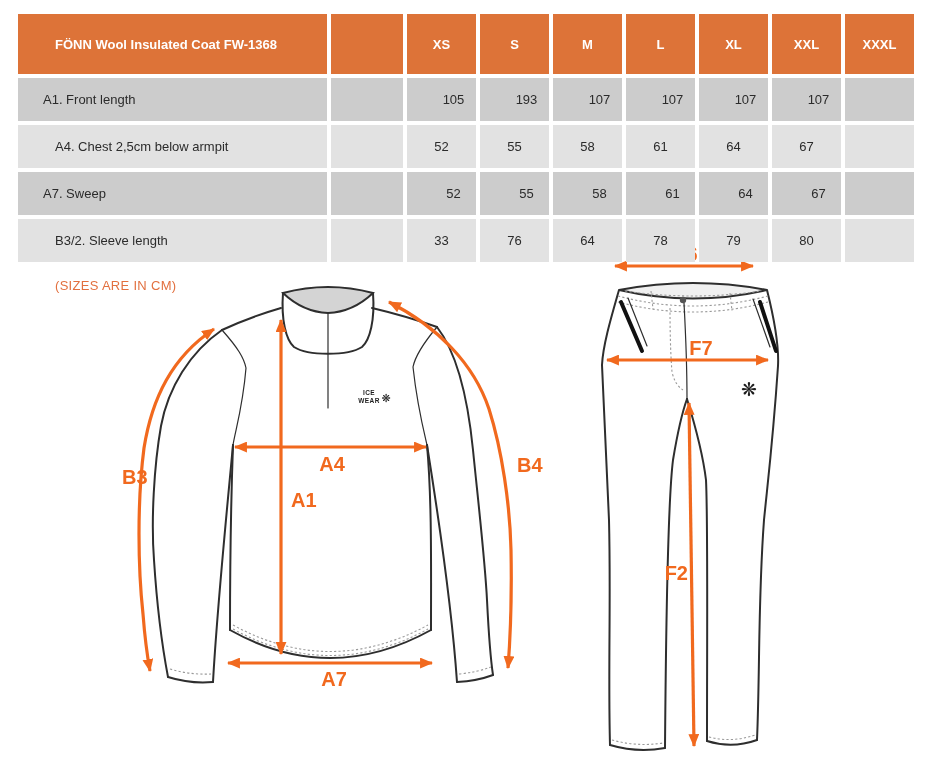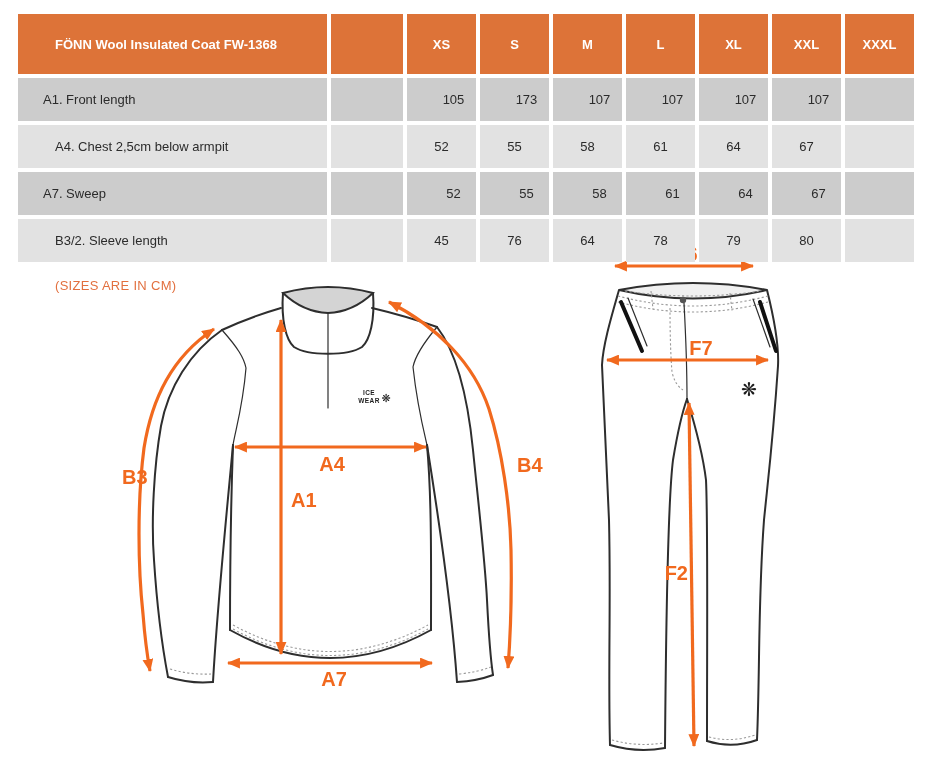--- a/index.html
+++ b/index.html
@@ -54,21 +54,21 @@
           <th class="size-col">XL</th>
           <th class="size-col">XXL</th>
           <th class="size-col">XXXL</th>
         </tr>
     </thead>
     <tbody>
         <tr class="row-dark">
           <td class="label-cell">A1. Front length</td>
           <td class="spacer-cell"></td>
           <td class="value-cell">105</td>
-          <td class="value-cell">173</td>
+          <td class="value-cell">193</td>
           <td class="value-cell">107</td>
           <td class="value-cell">107</td>
           <td class="value-cell">107</td>
           <td class="value-cell">107</td>
           <td class="value-cell"></td>
         </tr>
         <tr class="row-light">
           <td class="label-cell">A4. Chest 2,5cm below armpit</td>
           <td class="spacer-cell"></td>
           <td class="value-cell">52</td>
@@ -86,21 +86,21 @@
           <td class="value-cell">55</td>
           <td class="value-cell">58</td>
           <td class="value-cell">61</td>
           <td class="value-cell">64</td>
           <td class="value-cell">67</td>
           <td class="value-cell"></td>
         </tr>
         <tr class="row-light">
           <td class="label-cell">B3/2. Sleeve length</td>
           <td class="spacer-cell"></td>
-          <td class="value-cell">45</td>
+          <td class="value-cell">33</td>
           <td class="value-cell">76</td>
           <td class="value-cell">64</td>
           <td class="value-cell">78</td>
           <td class="value-cell">79</td>
           <td class="value-cell">80</td>
           <td class="value-cell"></td>
         </tr>
       </tbody>
   </table>
 </div>

